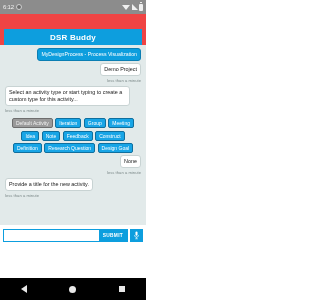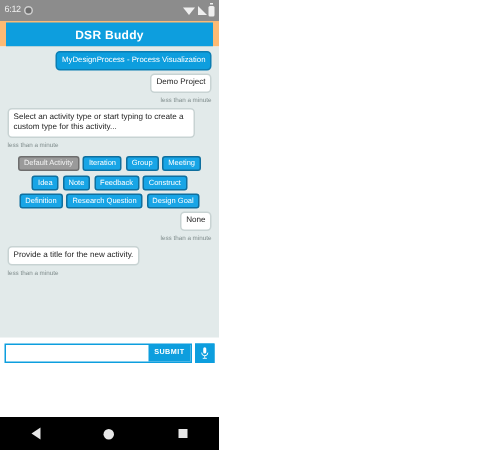--- a/index.html
+++ b/index.html
@@ -74,22 +74,22 @@
     content: "";
     position: absolute;
     top: -1.5px; left: 1px;
     width: 2px; height: 1px;
     background: #efefef;
   }
 
   
   .app-header {
     flex: 0 0 auto;
-    background: #fdba74;
-    padding: 1px 4px 0 4px;
+    background: #ef4444;
+    padding: 15px 4px 0 4px;
   }
   .app-title-bar {
     background: #0d9ede;
     color: #ffffff;
     height: 16px;
     display: flex;
     align-items: center;
     justify-content: center;
     font-size: 8px;
     font-weight: bold;

